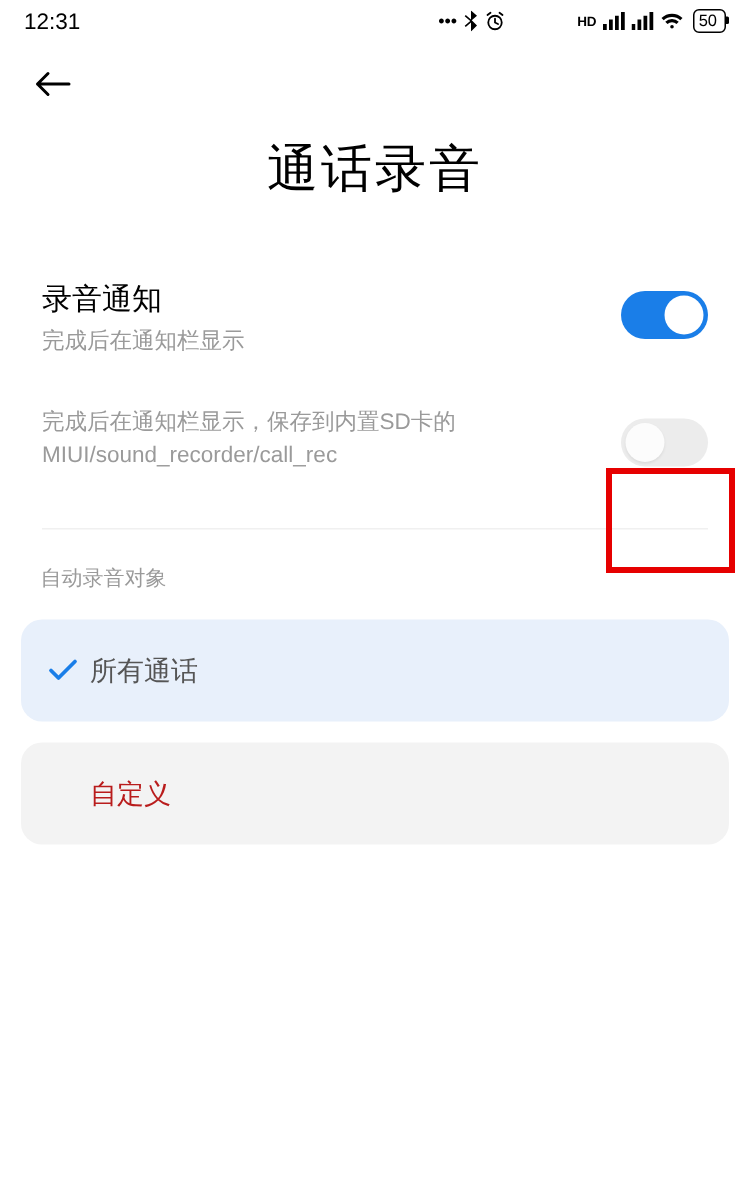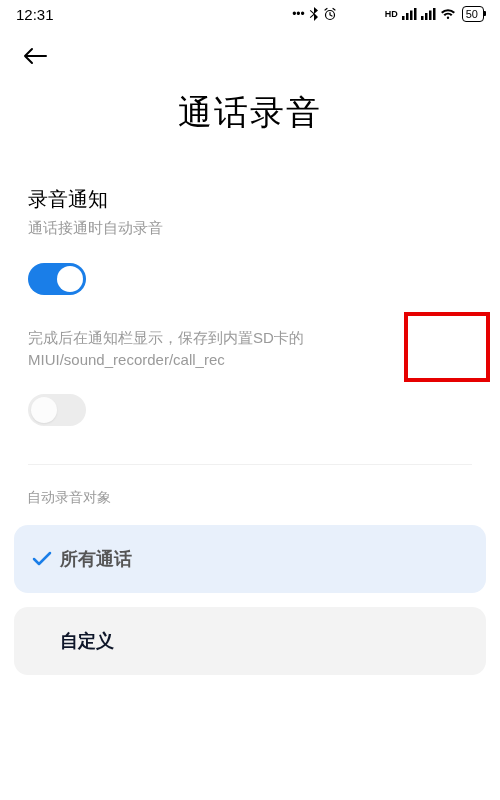--- a/index.html
+++ b/index.html
@@ -74,21 +74,20 @@
       letter-spacing: 2px;
       color: #000;
       text-align: center;
     }
     .setting-row {
       display: flex;
       justify-content: space-between;
       align-items: flex-start;
       padding: 16px 28px;
       gap: 16px;
-      flex-direction: column;
     }
     .setting-text {
       flex: 1;
     }
     .setting-label {
       font-size: 20px;
       color: #000;
       font-weight: 500;
       margin-bottom: 4px;
     }
@@ -164,27 +163,26 @@
       padding-left: 46px;
     }
     .check-icon {
       color: #1a7ee8;
       width: 28px;
       display: inline-flex;
       align-items: center;
     }
     .option-label {
       font-size: 18px;
-      font-weight: bold;
     }
     .option-selected .option-label {
       color: #555;
     }
     .option-unselected .option-label {
-      color: #0f172a;
+      color: #b91c1c;
     }
     .signal-bars svg, .wifi-icon svg, .alarm-icon svg, .bt-icon svg {
       display: block;
     }
   </style>
 </head>
 <body>
 
 <div class="status-bar">
   <div class="status-time">12:31</div>
@@ -236,21 +234,21 @@
   </div>
 </div>
 
 <div class="title-row">
   <div class="page-title">通话录音</div>
 </div>
 
 <div class="setting-row">
   <div class="setting-text">
     <div class="setting-label">录音通知</div>
-    <div class="setting-desc">通话接通时自动录音</div>
+    <div class="setting-desc">完成后在通知栏显示</div>
   </div>
   <div class="toggle toggle-on">
     <div class="toggle-knob"></div>
   </div>
 </div>
 
 <div class="setting-row">
   <div class="setting-text">
     <div class="setting-desc">完成后在通知栏显示，保存到内置SD卡的MIUI/sound_recorder/call_rec</div>
   </div>

